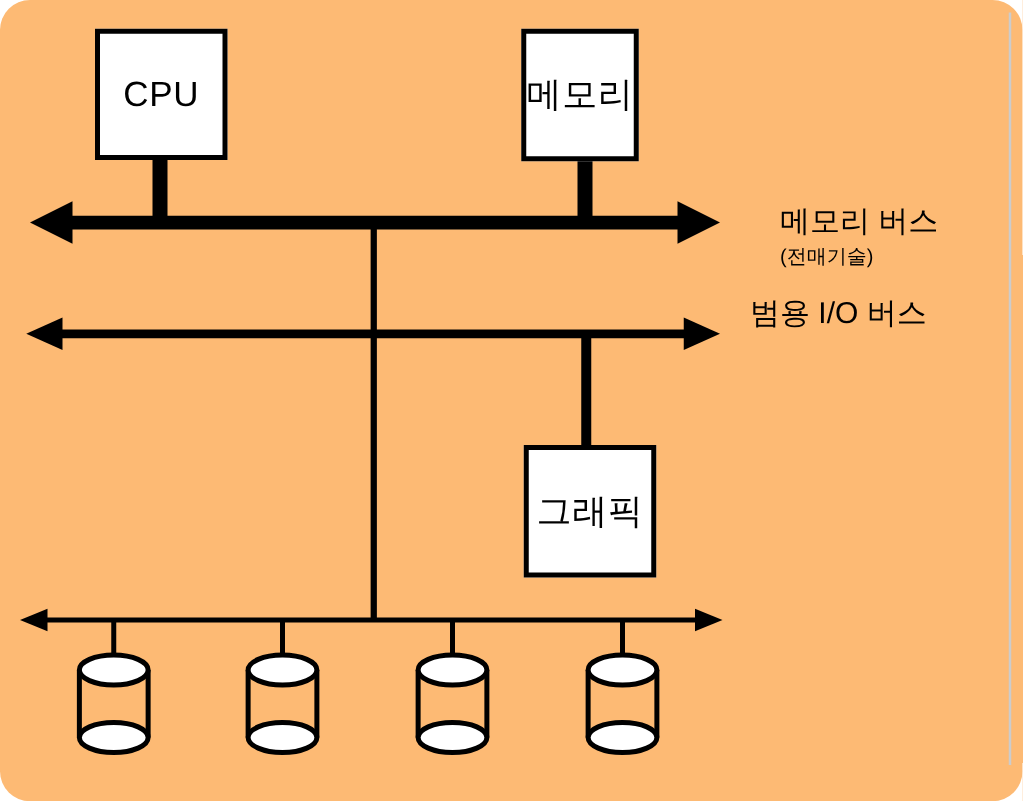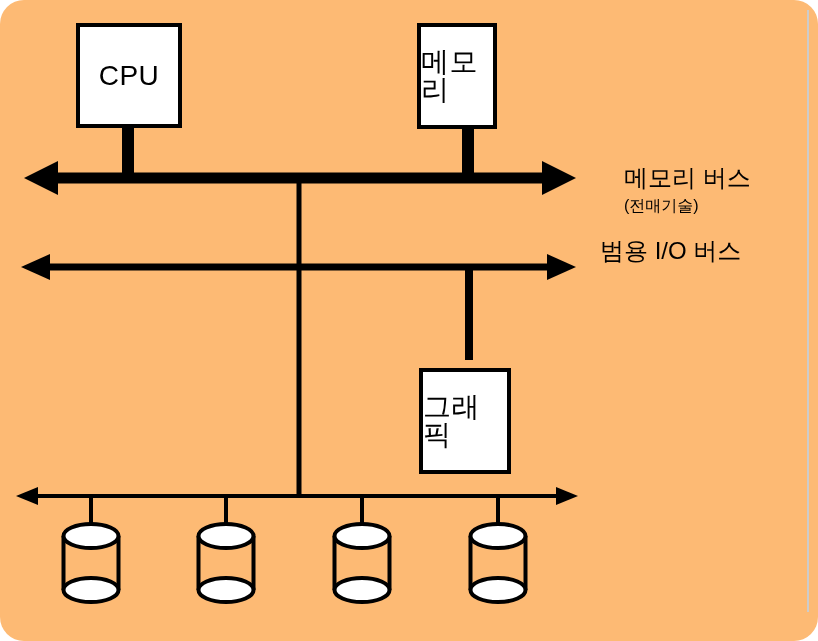--- a/index.html
+++ b/index.html
@@ -30,22 +30,22 @@
     border: 4px solid #000000;
     background: #ffffff;
     display: flex;
     align-items: center;
     justify-content: center;
     font-size: 28px;
     line-height: 1;
     letter-spacing: 0.5px;
   }
   #cpu-box      { left: 76px;  top: 23px;  width: 106px; height: 105px; }
-  #memory-box   { left: 417px; top: 23px;  width: 80px; height: 106px; }
-  #graphics-box { left: 419px; top: 368px; width: 92px; height: 106px; }
+  #memory-box   { left: 417px; top: 23px;  width: 94px; height: 106px; }
+  #graphics-box { left: 419px; top: 356px; width: 106px; height: 106px; }
 
   .bus-label {
     position: absolute;
     left: 600px;
     white-space: nowrap;
   }
   .bus-label .main {
     font-size: 24px;
     line-height: 30px;
   }

